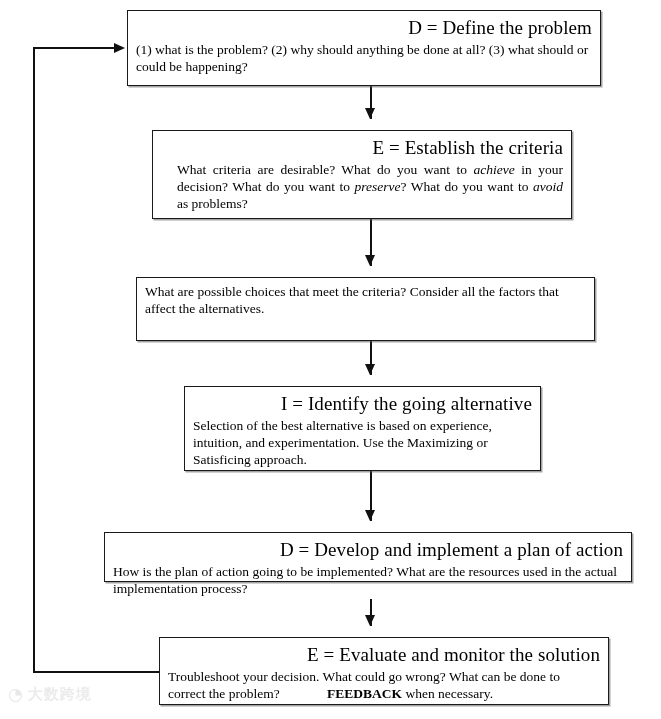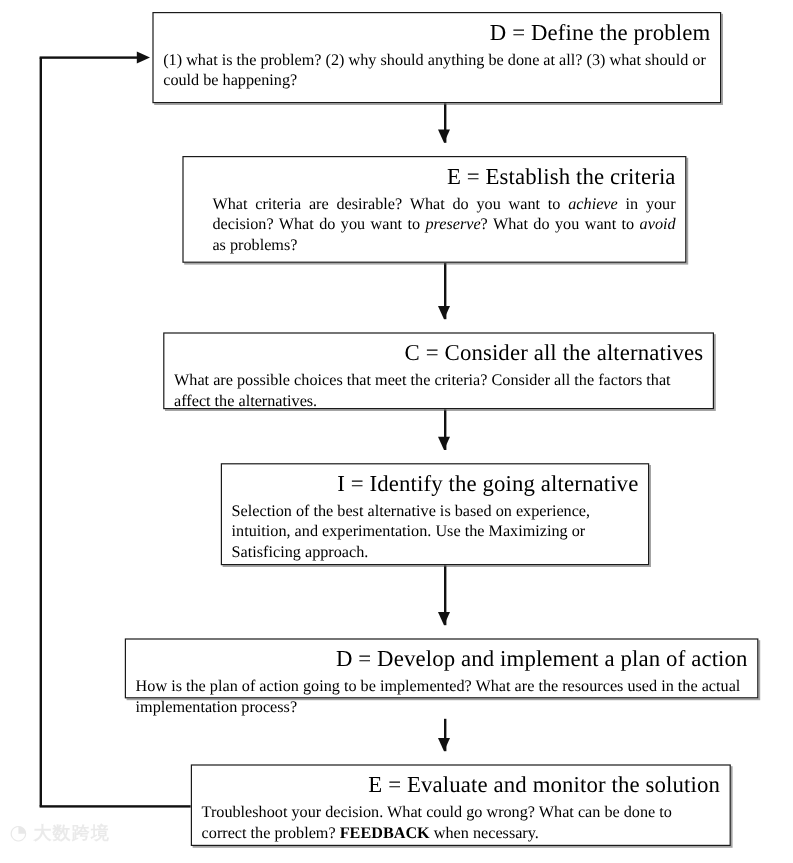--- a/index.html
+++ b/index.html
@@ -45,21 +45,21 @@
     line-height: 1.27;
     text-align: left;
     margin: 0;
   }
   .node-body.justified {
     text-align: justify;
     text-align-last: left;
     margin-left: 16px;
   }
   .node-body i { font-style: italic; }
-  .node-body b { font-weight: bold; }
+  .node-body b { font-weight: bold; margin-left: 44px; }
 
   
   #node-define      { left: 127px; top: 10px;  width: 474px; height: 76px; }
   #node-establish   { left: 152px; top: 130px; width: 420px; height: 89px; }
   #node-consider    { left: 136px; top: 277px; width: 459px; height: 64px; }
   #node-identify    { left: 184px; top: 386px; width: 357px; height: 85px; }
   #node-develop     { left: 104px; top: 532px; width: 528px; height: 50px; }
   #node-evaluate    { left: 159px; top: 637px; width: 450px; height: 68px; }
 
   
@@ -158,21 +158,20 @@
     <p class="node-title">D = Define the problem</p>
     <p class="node-body">(1) what is the problem? (2) why should anything be done at all? (3) what should or could be happening?</p>
   </div>
 
   <div class="node" id="node-establish">
     <p class="node-title">E = Establish the criteria</p>
     <p class="node-body justified"><span>What criteria are desirable? What do you want to </span><i>achieve</i><span> in your decision? What do you want to </span><i>preserve</i><span>? What do you want to </span><i>avoid</i><span> as problems?</span></p>
   </div>
 
   <div class="node" id="node-consider">
-    <p class="node-title">C = Consider all the alternatives</p>
     <p class="node-body">What are possible choices that meet the criteria? Consider all the factors that affect the alternatives.</p>
   </div>
 
   <div class="node" id="node-identify">
     <p class="node-title">I = Identify the going alternative</p>
     <p class="node-body">Selection of the best alternative is based on experience, intuition, and experimentation. Use the Maximizing or Satisficing approach.</p>
   </div>
 
   <div class="node" id="node-develop">
     <p class="node-title">D = Develop and implement a plan of action</p>

